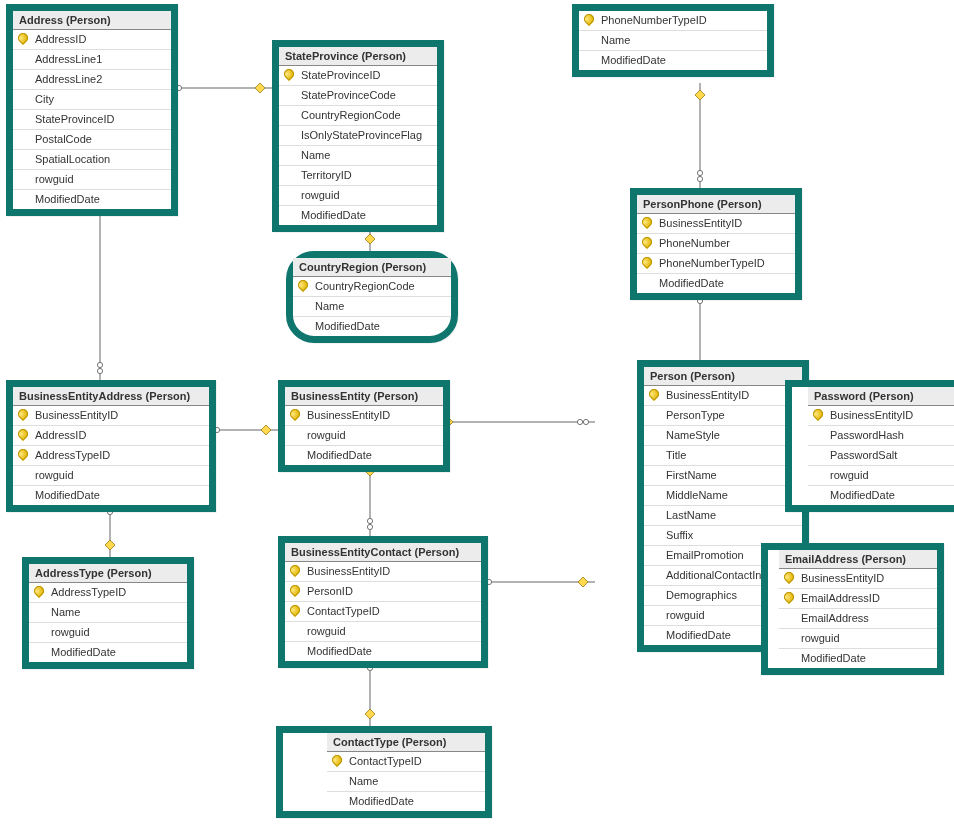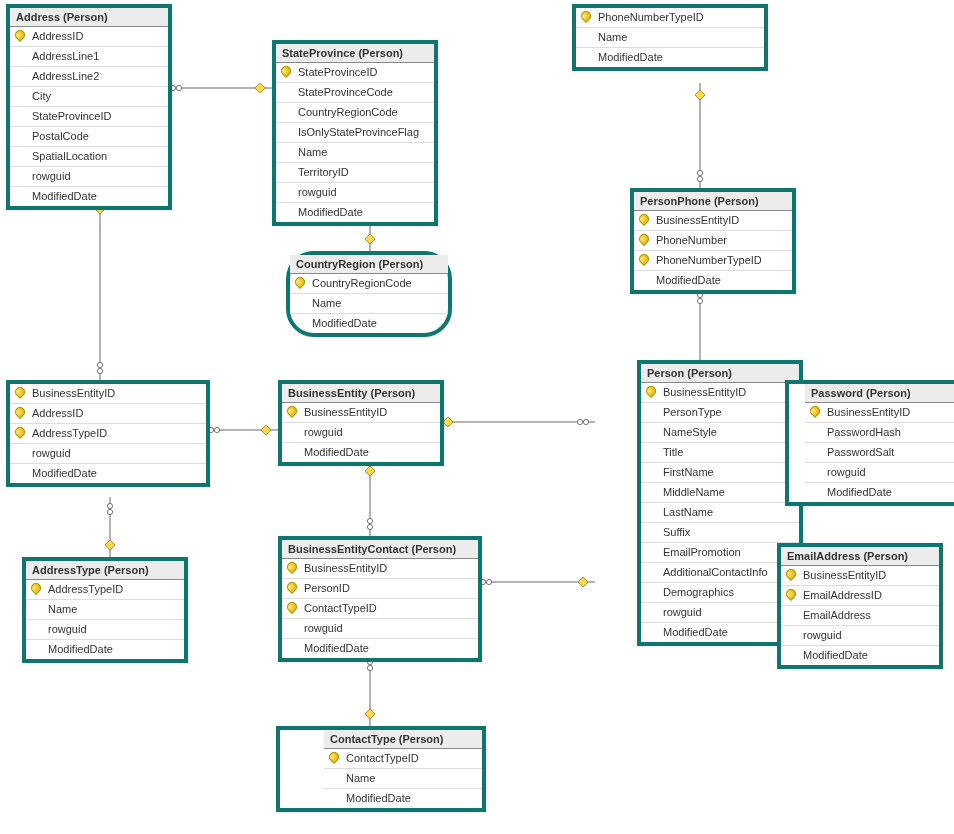--- a/index.html
+++ b/index.html
@@ -1,17 +1,17 @@
 <!DOCTYPE html>
 <html><head>
 <meta charset="utf-8">
 <style>
   html,body{margin:0;padding:0;font:11px "Segoe UI",Tahoma,sans-serif;color:#333;background:#fff}
   .canvas{position:relative;width:954px;height:834px;}
-  .tbl{position:absolute;border:4px solid #0f766e;background:#fff;box-shadow:1px 1px 0 rgba(0,0,0,.05);font-size:11px}
+  .tbl{position:absolute;border:7px solid #0f766e;background:#fff;box-shadow:1px 1px 0 rgba(0,0,0,.05);font-size:11px}
   .tbl .hdr{background:#ececec;border-bottom:1px solid #888;padding:3px 6px;font-weight:bold;white-space:nowrap}
   .row{border-bottom:1px solid #ddd;padding:2px 4px 2px 22px;position:relative;white-space:nowrap;line-height:15px}
   .row:last-child{border-bottom:none}
   .row.pk::before{content:"";position:absolute;left:5px;top:3px;width:10px;height:10px;
     background:radial-gradient(circle at 35% 35%,#ffe680,#e2b500 70%);border-radius:50% 50% 50% 0;transform:rotate(-45deg);
     box-shadow:0 0 0 1px #b38f00 inset}
   svg.wires{position:absolute;left:0;top:0;width:954px;height:834px;overflow:visible;pointer-events:none}
   svg.wires line,svg.wires polyline{stroke:#666;stroke-width:1;fill:none}
   .end-key{fill:#ffd84d;stroke:#8a6d00;stroke-width:.7}
   .end-inf{fill:#fff;stroke:#666;stroke-width:.9}
@@ -135,20 +135,21 @@
       <div class="row">ModifiedDate</div>
     </div>
     <div class="tbl" style="left: 630px; top: 188px; width: 158px;">
       <div class="hdr">PersonPhone (Person)</div>
       <div class="row pk">BusinessEntityID</div>
       <div class="row pk">PhoneNumber</div>
       <div class="row pk">PhoneNumberTypeID</div>
       <div class="row">ModifiedDate</div>
     </div>
     <div class="tbl" style="left: 6px; top: 380px; width: 196px;">
+      <div class="hdr">BusinessEntityAddress (Person)</div>
       <div class="row pk">BusinessEntityID</div>
       <div class="row pk">AddressID</div>
       <div class="row pk">AddressTypeID</div>
       <div class="row">rowguid</div>
       <div class="row">ModifiedDate</div>
     </div>
     <div class="tbl" style="left: 278px; top: 380px; width: 158px;">
       <div class="hdr">BusinessEntity (Person)</div>
       <div class="row pk">BusinessEntityID</div>
       <div class="row">rowguid</div>
@@ -186,21 +187,21 @@
       <div class="row">ModifiedDate</div>
     </div>
     <div class="tbl" style="left: 278px; top: 536px; width: 196px;">
       <div class="hdr">BusinessEntityContact (Person)</div>
       <div class="row pk">BusinessEntityID</div>
       <div class="row pk">PersonID</div>
       <div class="row pk">ContactTypeID</div>
       <div class="row">rowguid</div>
       <div class="row">ModifiedDate</div>
     </div>
-    <div class="tbl" style="left: 777px; top: 543px; width: 158px;">
+    <div class="tbl" style="left: 761px; top: 543px; width: 158px; padding-left: 11px;">
       <div class="hdr">EmailAddress (Person)</div>
       <div class="row pk">BusinessEntityID</div>
       <div class="row pk">EmailAddressID</div>
       <div class="row">EmailAddress</div>
       <div class="row">rowguid</div>
       <div class="row">ModifiedDate</div>
     </div>
     <div class="tbl" style="left: 276px; top: 726px; width: 158px; padding-left: 44px;">
       <div class="hdr">ContactType (Person)</div>
       <div class="row pk">ContactTypeID</div>

